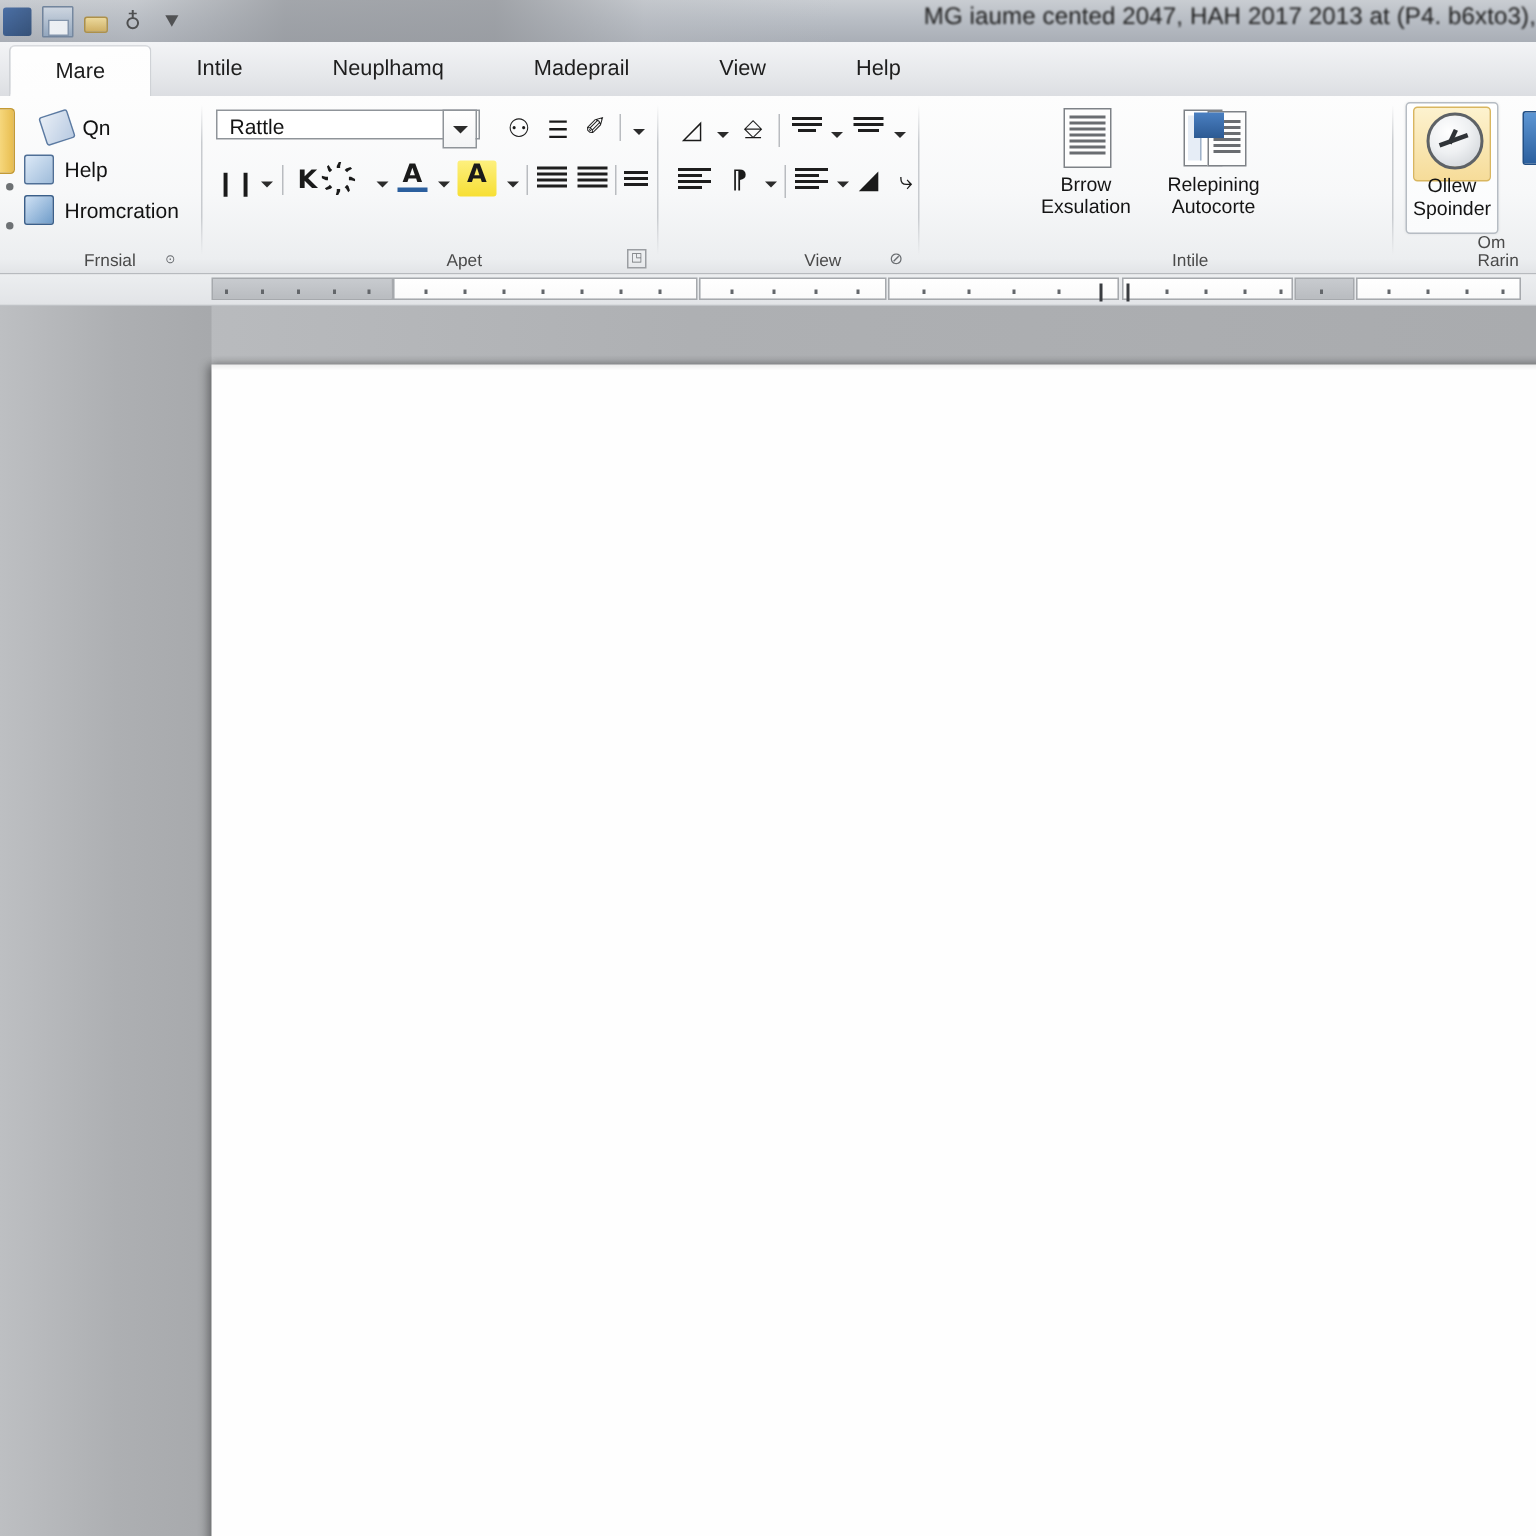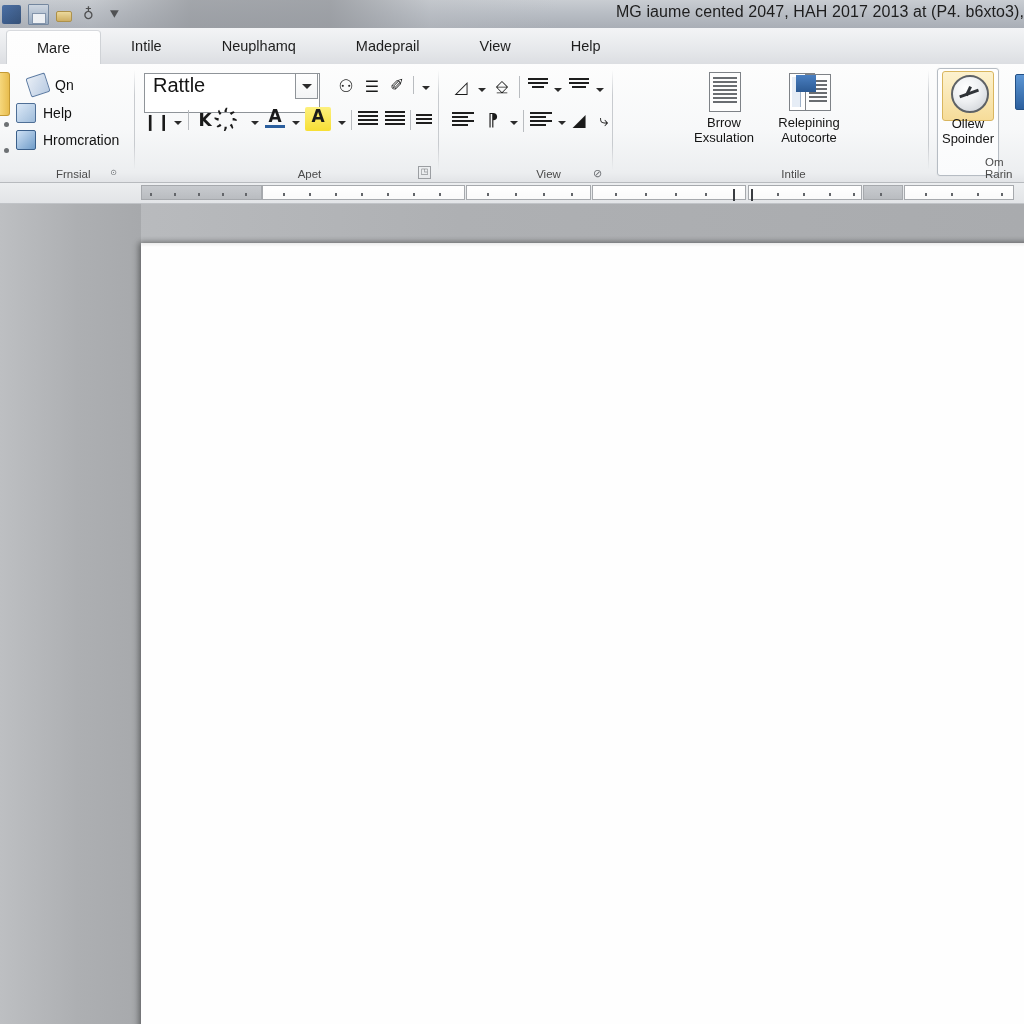--- a/index.html
+++ b/index.html
@@ -234,26 +234,26 @@
     left:4px;
     width:5px;height:5px;border-radius:50%;
     background:#6d7174;
     filter: blur(0.4px);
   }
 
   
   .combo {
     position: absolute;
     box-sizing: border-box;
-    height: 40px;
+    height: 20px;
     background: #ffffff;
     border: 1px solid #8f9499;
     display: flex;
-    align-items: flex-start;
-    font-size: 20px;
+    align-items: flex-end;
+    font-size: 14px;
     color: #141414;
     padding-left: 8px;
     filter: blur(0.3px);
   }
   .combo .arrow {
     position: absolute;
     right: 7px;
     width: 0; height: 0;
     border-left: 5px solid transparent;
     border-right: 5px solid transparent;
@@ -680,21 +680,21 @@
         <div class="blabel">Relepining</div>
         <div class="blabel">Autocorte</div>
       </div>
 
 
       <div class="glabel">Intile</div>
       <div class="sep"></div>
     </div>
 
     <div class="rgroup" style="left:931px; width:93px;">
-      <div class="bigbtn selected" style="left:6px; width:62px; height:108px;">
+      <div class="bigbtn selected" style="left:6px; width:62px; height:88px;">
         <div class="goldbg" style="height:48px; top:2px; left:4px; right:4px;"></div>
         <div class="bimg" style="z-index:2;">
           <div class="art-clock"></div>
         </div>
         <div class="blabel" style="z-index:2;">Ollew</div>
         <div class="blabel" style="z-index:2;">Spoinder</div>
       </div>
 
       <div class="bigbtn" style="left:76px; width:48px;">
         <div class="bimg" style="width:40px;">

